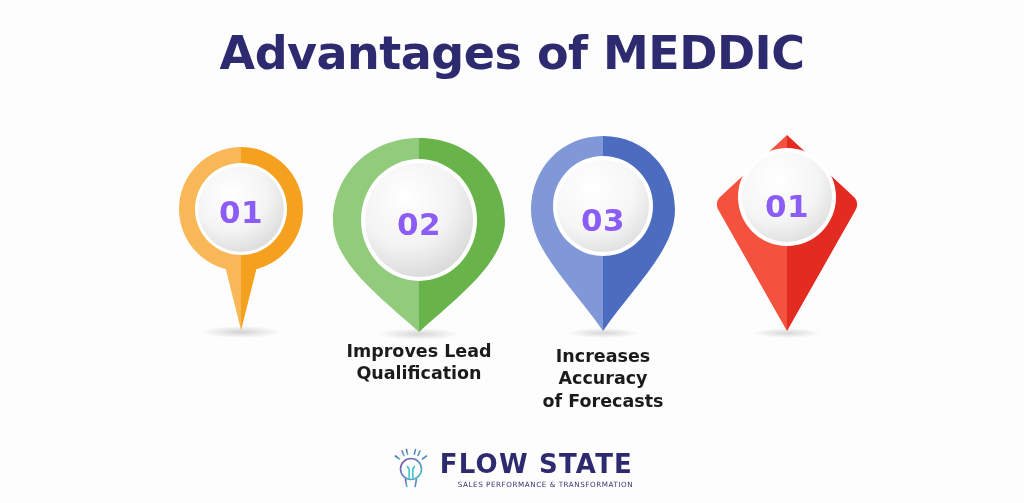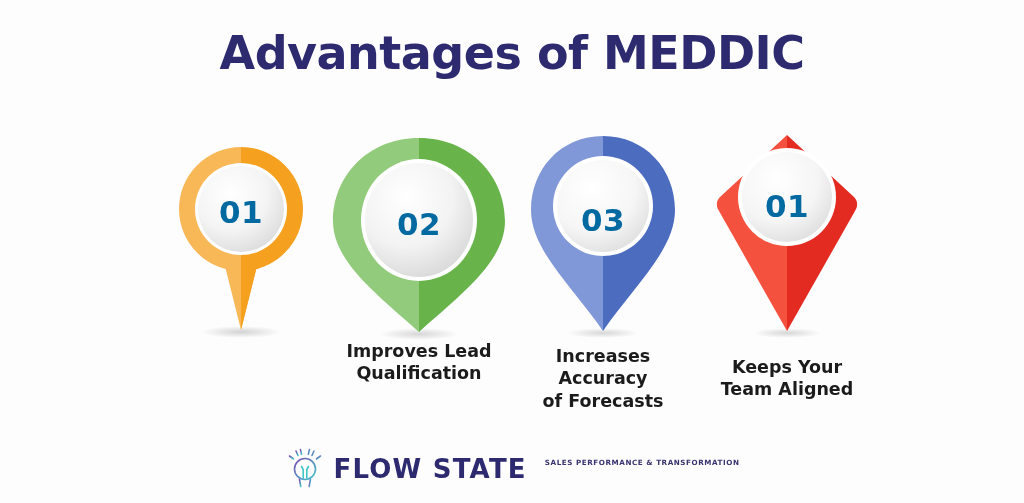--- a/index.html
+++ b/index.html
@@ -66,21 +66,21 @@
   }
   .pin-art svg { display: block; width: 186px; height: 208px; }
 
   .pin-number {
     position: absolute;
     left: 0;
     width: 186px;
     text-align: center;
     font-size: 31px;
     font-weight: 700;
-    color: #0369a1;
+    color: #8b5cf6;
     font-family: "DejaVu Sans", "Liberation Sans", sans-serif;
     letter-spacing: 0.5px;
     pointer-events: none;
   }
   .c0 .pin-number { top: 60px; }
   .c1 .pin-number { top: 72px; }
   .c2 .pin-number { top: 68px; }
   .c3 .pin-number { top: 54px; }
 
   .pin-caption {
@@ -106,32 +106,32 @@
     left: 0;
     top: 447px;
     width: 1024px;
     display: flex;
     align-items: center;
     justify-content: center;
     gap: 9px;
   }
   #logo-mark { width: 40px; height: 46px; flex: 0 0 auto; }
   #logo-mark svg { display: block; }
-  #logo-text { display: flex; flex-direction: row; align-items: flex-start; }
+  #logo-text { display: flex; flex-direction: column; align-items: flex-start; }
   #logo-word {
     font-size: 26px;
     font-weight: 700;
     color: #2d2a70;
     letter-spacing: 1.2px;
     font-family: "DejaVu Sans", "Liberation Sans", sans-serif;
     line-height: 1.05;
   }
   #logo-tagline {
     font-size: 7.2px;
-    font-weight: 700;
+    font-weight: 400;
     color: #3a3570;
     letter-spacing: 0.55px;
     font-family: "DejaVu Sans", "Liberation Sans", sans-serif;
     margin-top: 2px;
     margin-left: 18px;
   }
 </style>
 </head>
 <body>
 
@@ -247,22 +247,20 @@
 
           <path d="M93 1 L26 63 C22 67 22 72 25 77 L93 197 Z" fill="#f4523f"></path>
 
           <path d="M93 1 L160 63 C164 67 164 72 161 77 L93 197 Z" fill="#e32b22"></path>
 
           <circle cx="93" cy="63" r="49" fill="#ffffff"></circle>
           <circle cx="93" cy="63" r="45" fill="url(#inner4)"></circle>
         </svg>
       </div>
       <div class="pin-number">01</div>
-      <div class="pin-caption">Keeps Your
-Team Aligned</div>
     </div>
 
   </div>
 
   <div id="logo">
     <div id="logo-mark">
       <svg viewBox="0 0 40 46" width="40" height="46" xmlns="http://www.w3.org/2000/svg">
         <defs>
           <linearGradient id="lg" x1="0" y1="0" x2="1" y2="1">
             <stop offset="0%" stop-color="#7b4fb5"></stop>

